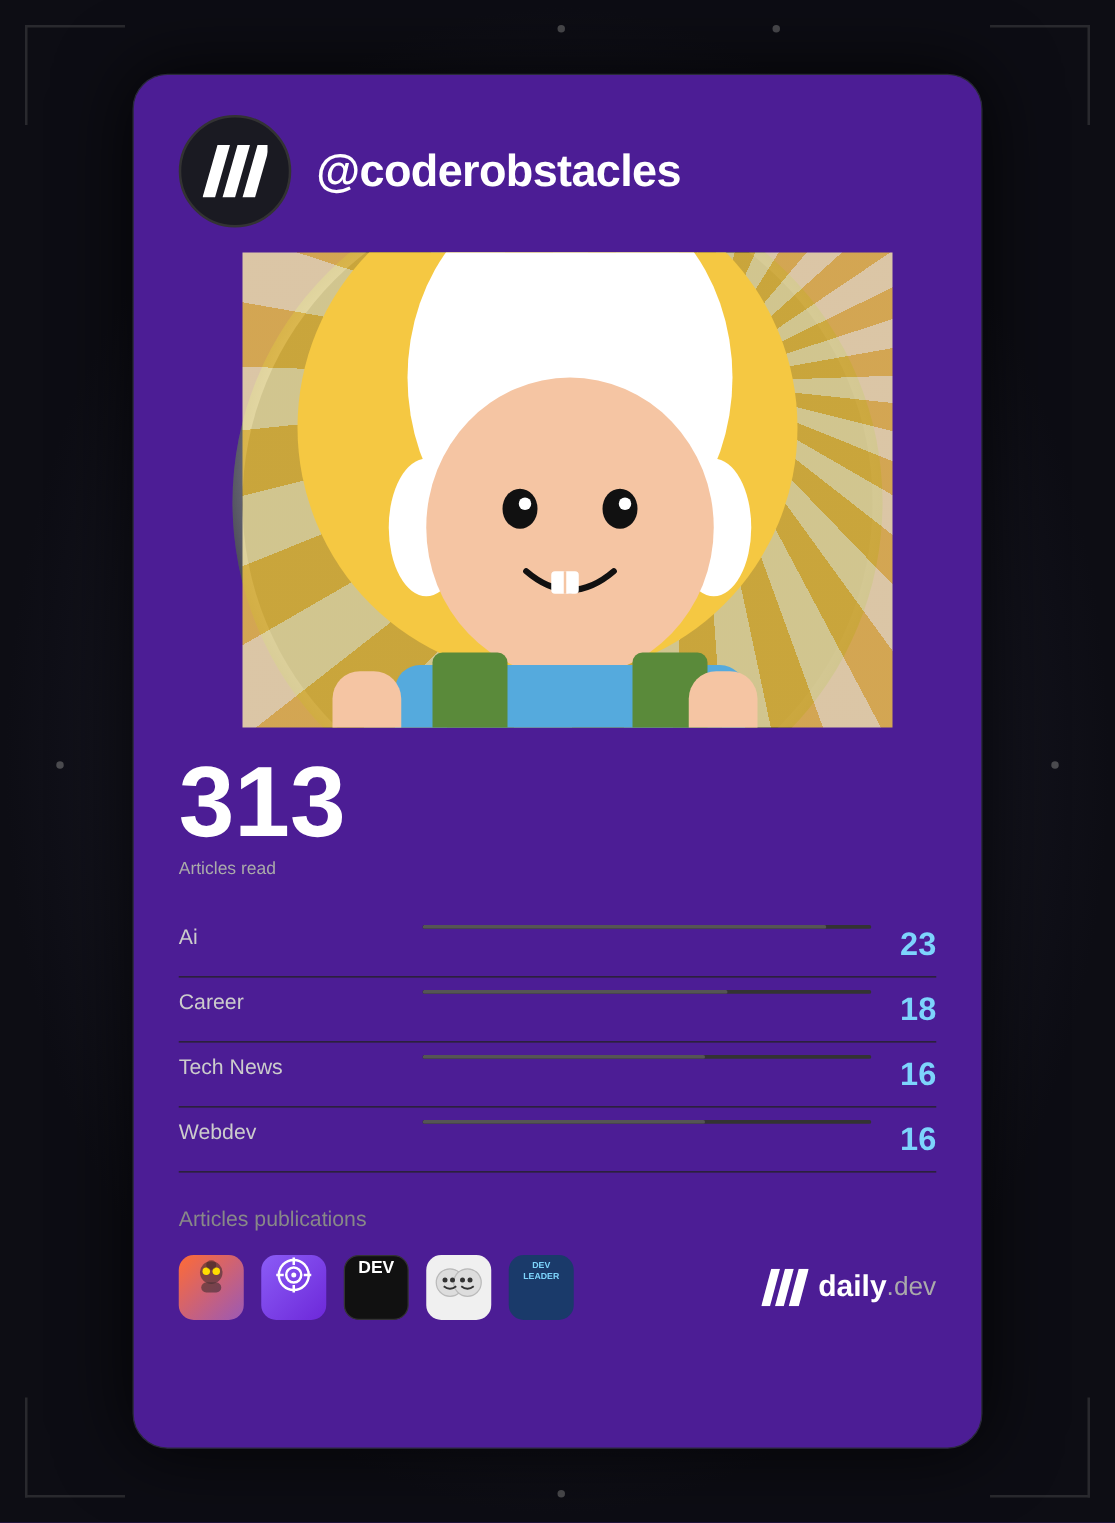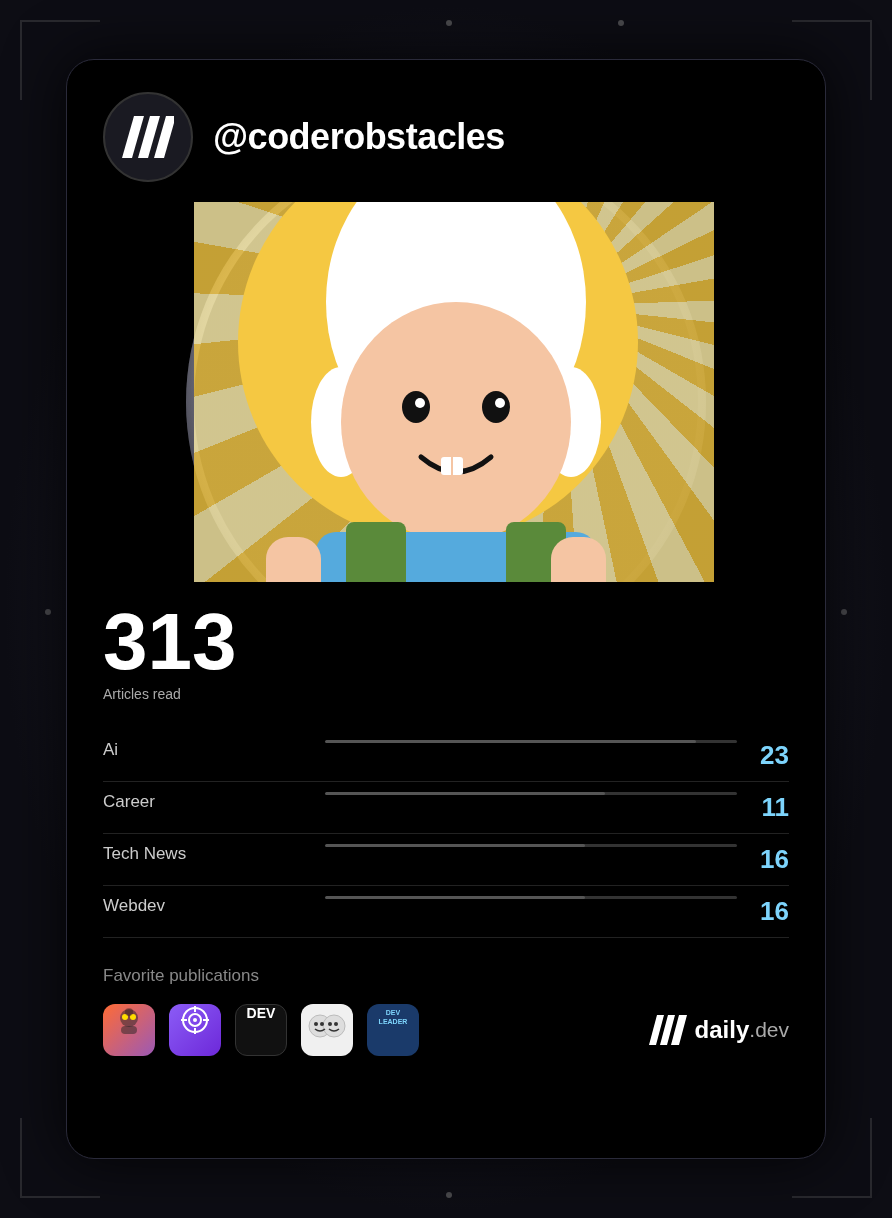--- a/index.html
+++ b/index.html
@@ -40,23 +40,23 @@
       width: 6px;
       height: 6px;
       border-radius: 50%;
       background: #888;
       opacity: 0.5;
     }
 
     
     .card {
       position: relative;
-      width: 760px;
+      width: 680px;
       min-height: 1100px;
-      background: #000000;
+      background: #4c1d95;
       border-radius: 28px;
       border: 1px solid #2a2a3a;
       overflow: hidden;
       z-index: 10;
       box-shadow: 0 0 60px rgba(0,0,0,0.8);
     }
 
     
     .card-header {
       display: flex;
@@ -331,21 +331,21 @@
           <div class="category-bar" style="width: 90%;"></div>
         </div>
         <span class="category-count">23</span>
       </div>
 
       <div class="category-row">
         <span class="category-name">Career</span>
         <div class="category-bar-container">
           <div class="category-bar" style="width: 68%;"></div>
         </div>
-        <span class="category-count">11</span>
+        <span class="category-count">18</span>
       </div>
 
       <div class="category-row">
         <span class="category-name">Tech News</span>
         <div class="category-bar-container">
           <div class="category-bar" style="width: 63%;"></div>
         </div>
         <span class="category-count">16</span>
       </div>
 
@@ -354,21 +354,21 @@
         <div class="category-bar-container">
           <div class="category-bar" style="width: 63%;"></div>
         </div>
         <span class="category-count">16</span>
       </div>
 
     </div>
   </div>
 
   <div class="publications-section">
-    <div class="publications-label">Favorite publications</div>
+    <div class="publications-label">Articles publications</div>
     <div class="publications-row">
 
       <div class="pub-icon pub-icon-1">
         <svg width="36" height="36" viewBox="0 0 36 36">
           <circle cx="18" cy="14" r="9" fill="#222" opacity="0.5"></circle>
           <circle cx="14" cy="13" r="3" fill="#ffdd00"></circle>
           <circle cx="22" cy="13" r="3" fill="#ffdd00"></circle>
           <rect x="10" y="22" width="16" height="8" rx="4" fill="#222" opacity="0.5"></rect>
           <circle cx="18" cy="8" r="4" fill="#111" opacity="0.3"></circle>
         </svg>

